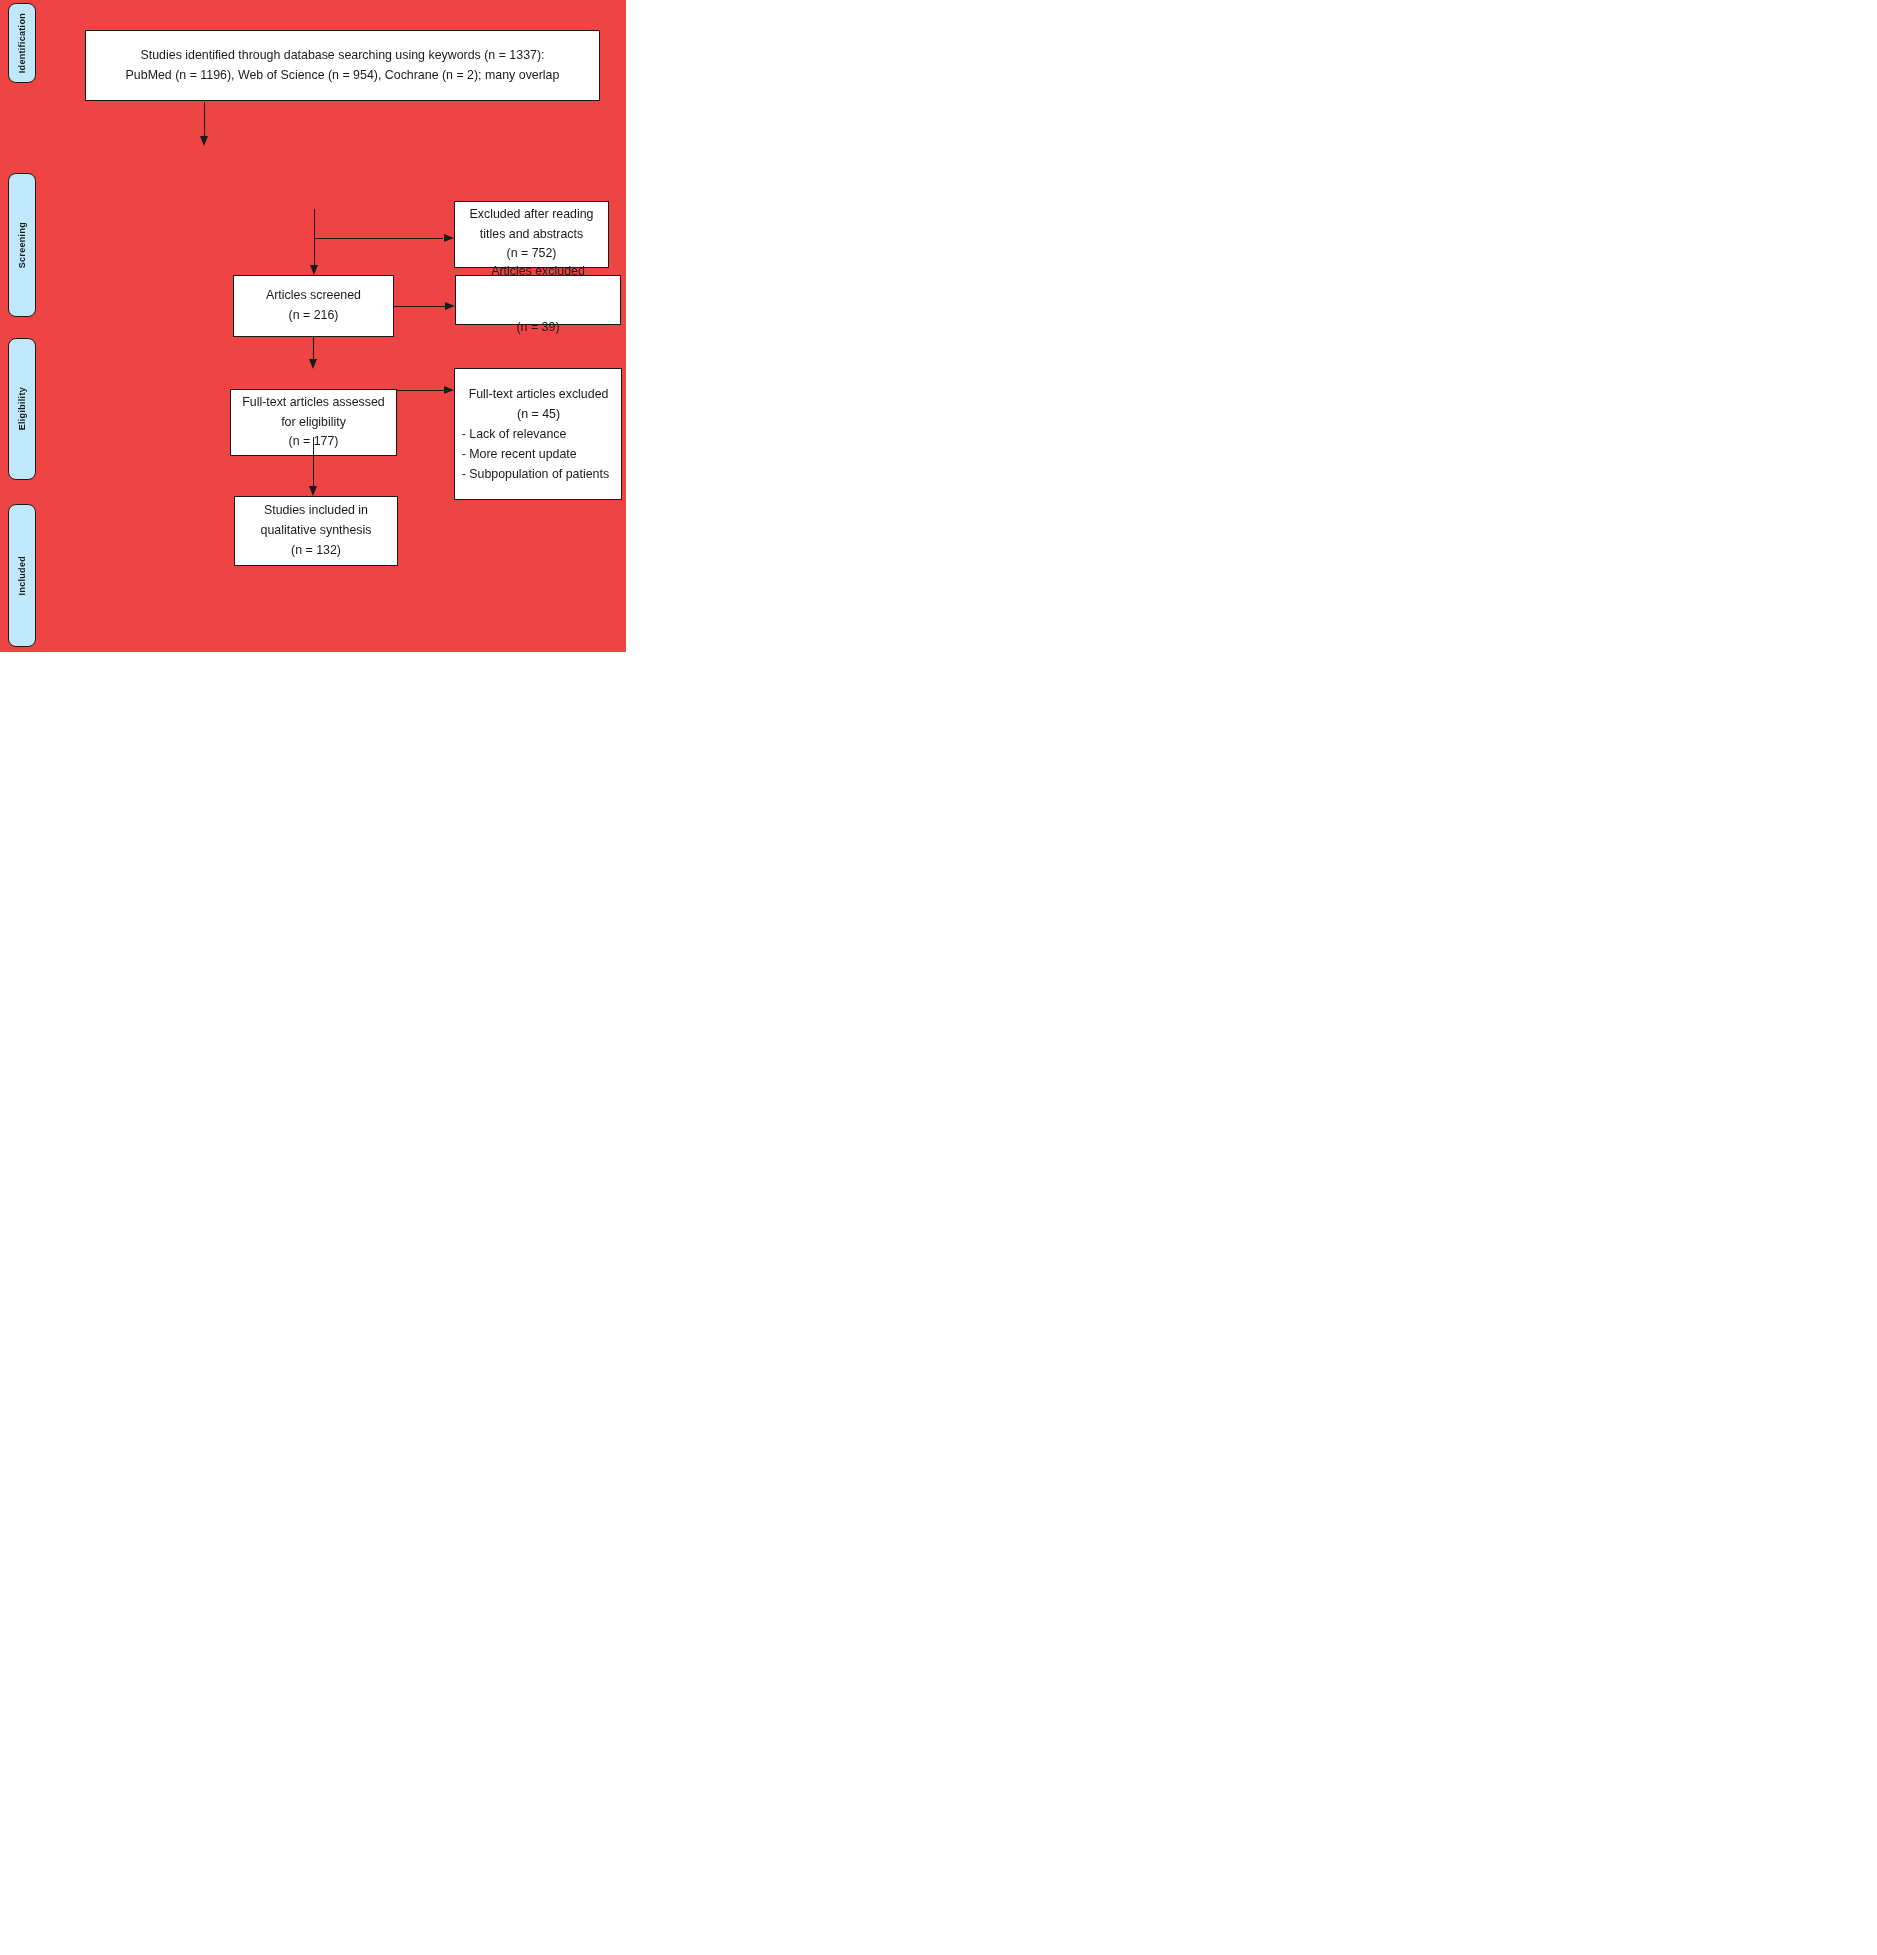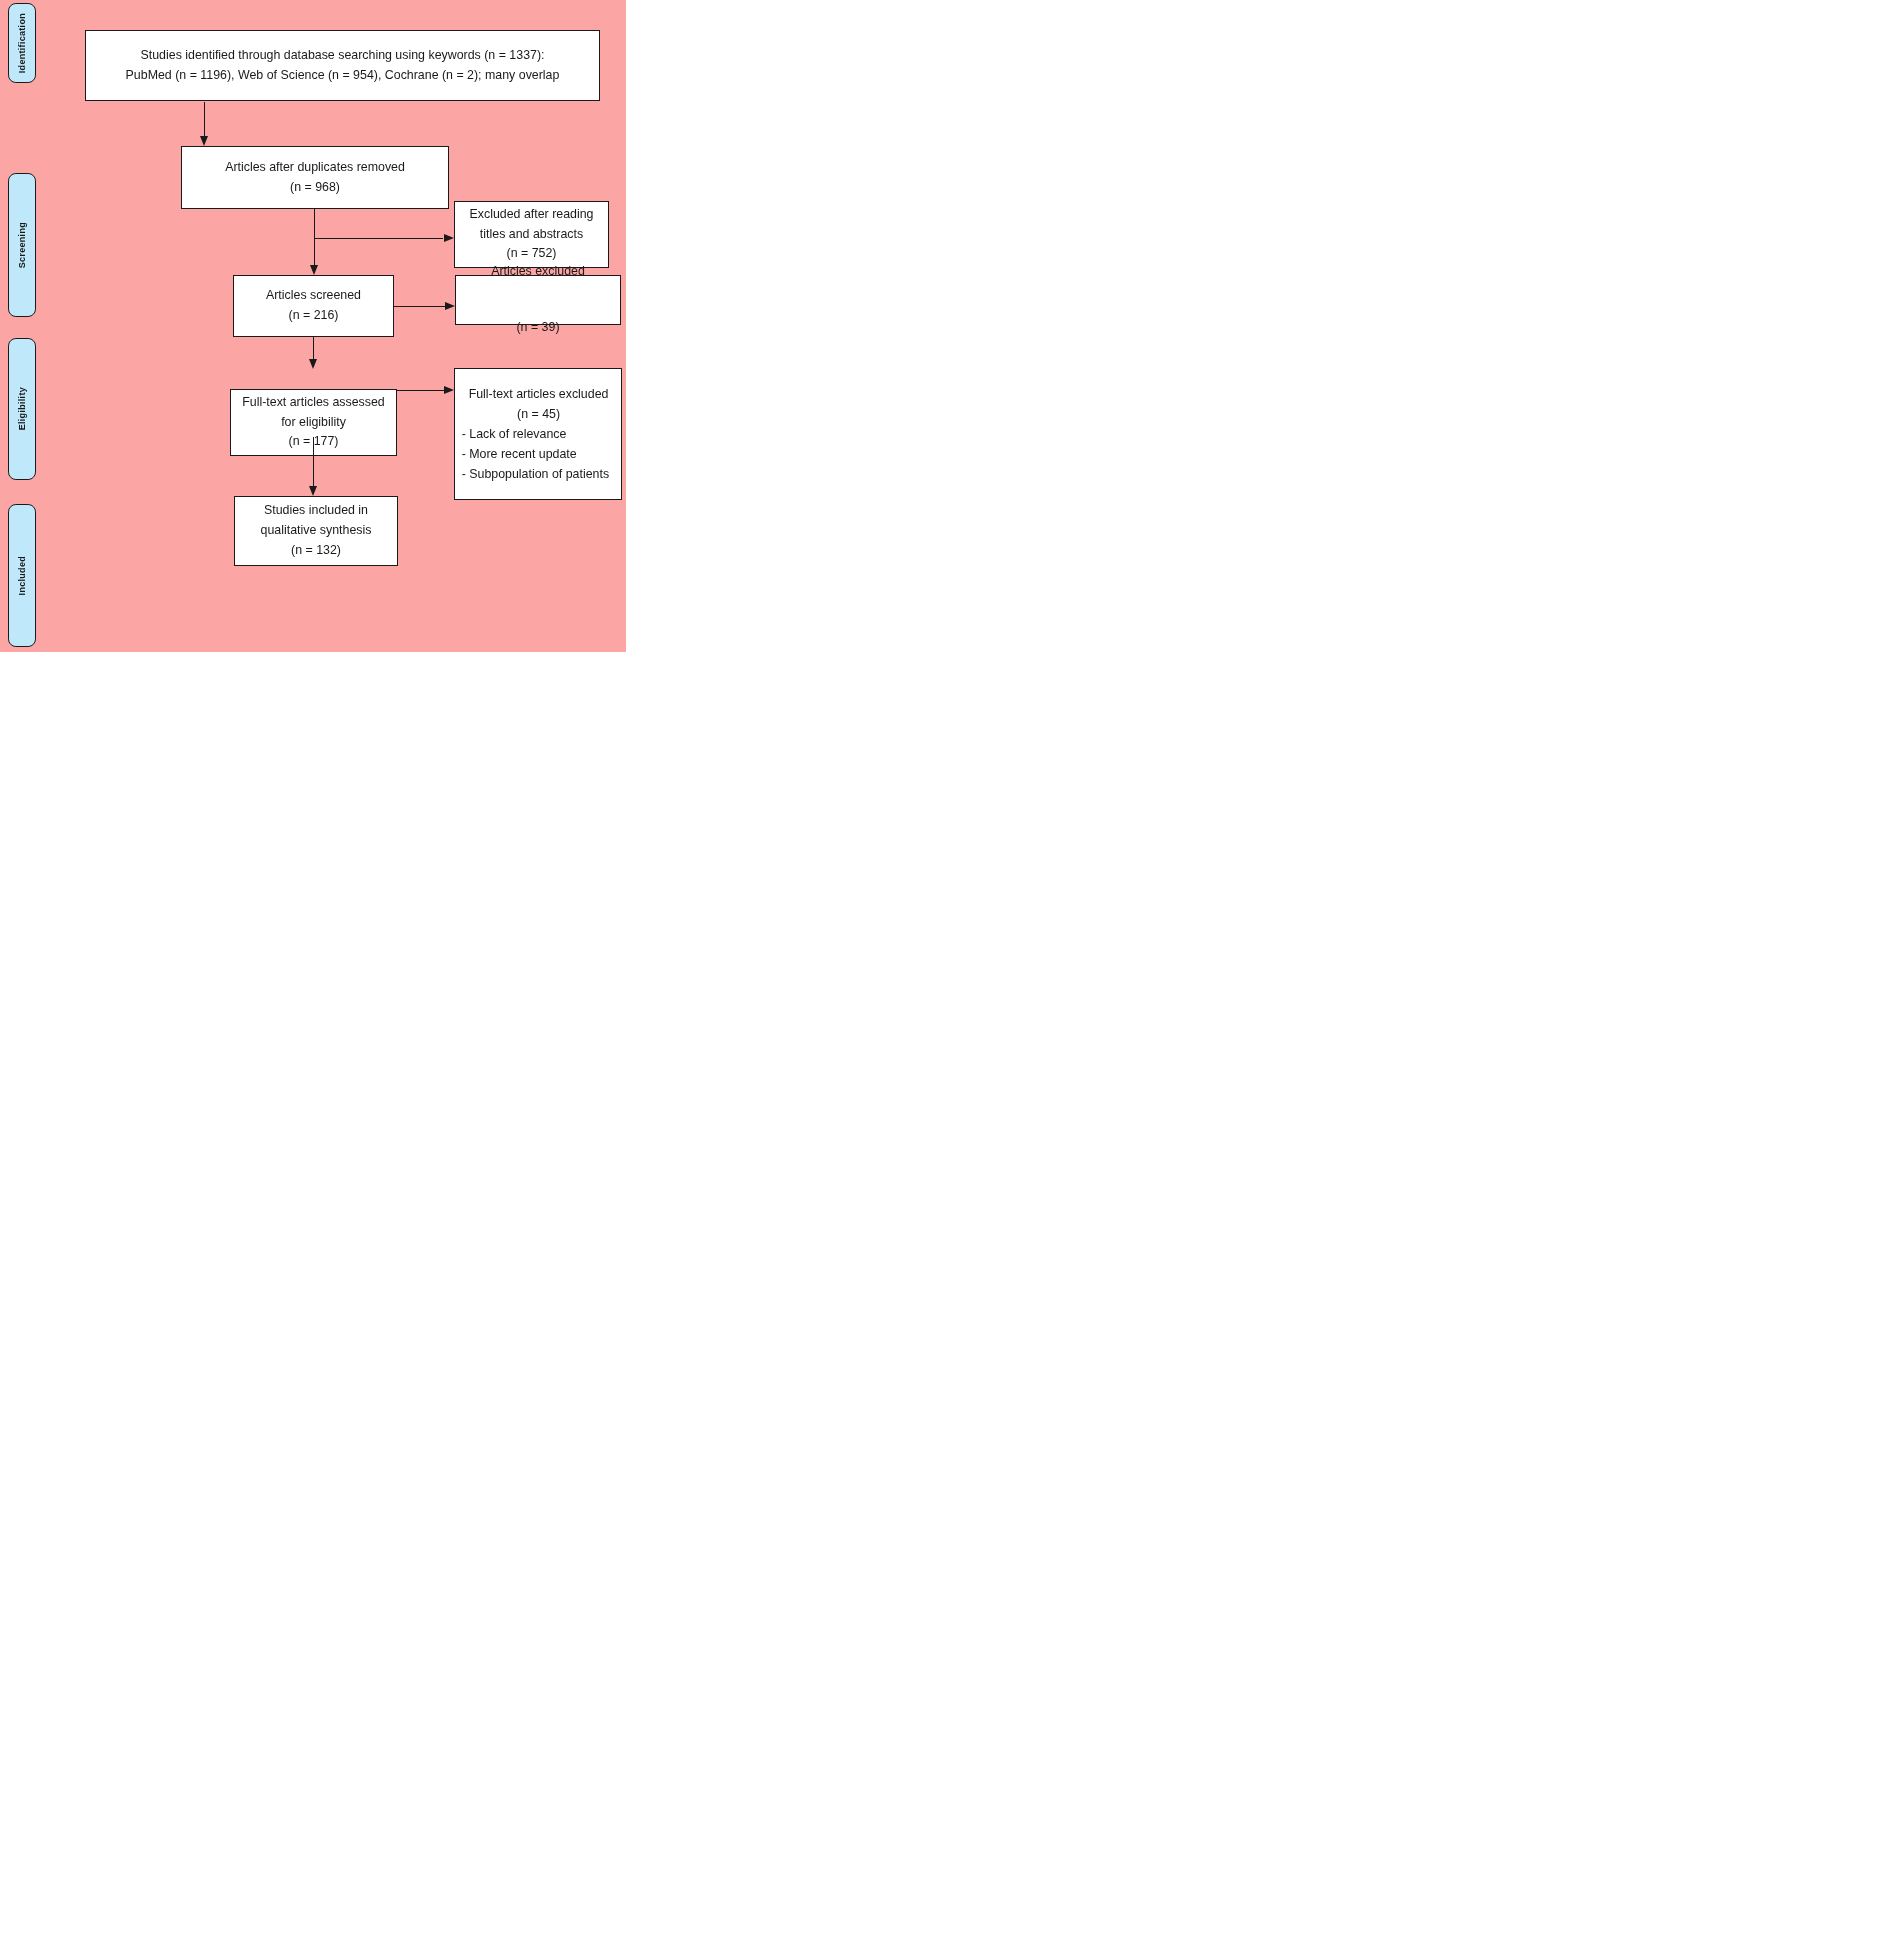--- a/index.html
+++ b/index.html
@@ -4,21 +4,21 @@
 <style>
   html, body {
     margin: 0;
     padding: 0;
     background: #ffffff;
   }
   .canvas {
     position: relative;
     width: 626px;
     height: 652px;
-    background: #fca5a5;
+    background: #ef4444;
     font-family: "Liberation Sans", "DejaVu Sans", sans-serif;
     color: #1a1a1a;
     overflow: hidden;
   }
   
   .stage {
     position: absolute;
     left: 8.4px;
     width: 28px;
     background: #bfe8fb;
@@ -99,24 +99,20 @@
   </div>
 
   <div class="fbox" style="left:85px;top:30px;width:515px;height:71px;">
     <div class="line">Studies identified through database searching using keywords (n = 1337):</div>
     <div class="line">PubMed (n = 1196), Web of Science (n = 954), Cochrane (n = 2); many overlap</div>
   </div>
 
   <div class="aline" style="left:204px;top:102px;width:1.4px;height:35px;"></div>
   <div class="ah-down" style="left:200px;top:136px;"></div>
 
-  <div class="fbox" style="left:181px;top:146px;width:268px;height:63px;">
-    <div class="line">Articles after duplicates removed</div>
-    <div class="line">(n = 968)</div>
-  </div>
 
   <div class="aline" style="left:314px;top:209px;width:1.4px;height:57px;"></div>
   <div class="ah-down" style="left:310px;top:265px;"></div>
   <div class="aline" style="left:314px;top:238px;width:129px;height:1.4px;"></div>
   <div class="ah-right" style="left:444px;top:234px;"></div>
 
   <div class="fbox" style="left:454px;top:201px;width:155px;height:67px;">
     <div class="line">Excluded after reading</div>
     <div class="line">titles and abstracts</div>
     <div class="line">(n = 752)</div>

